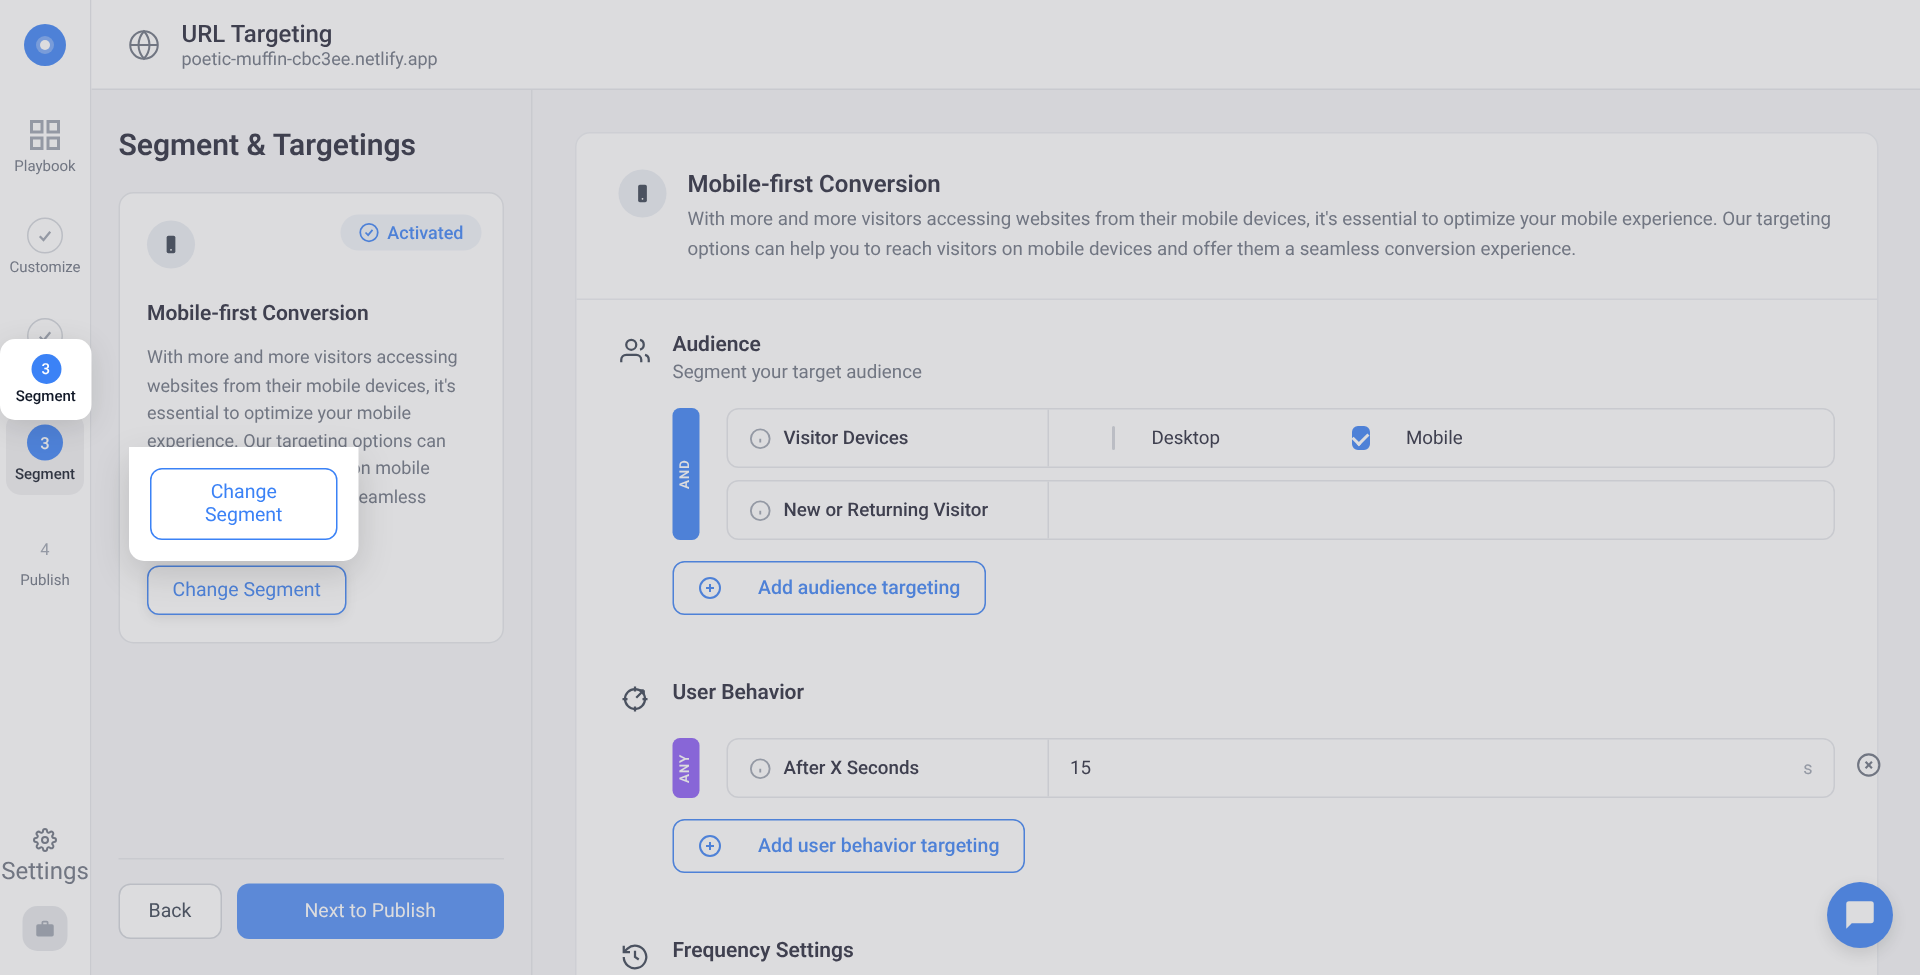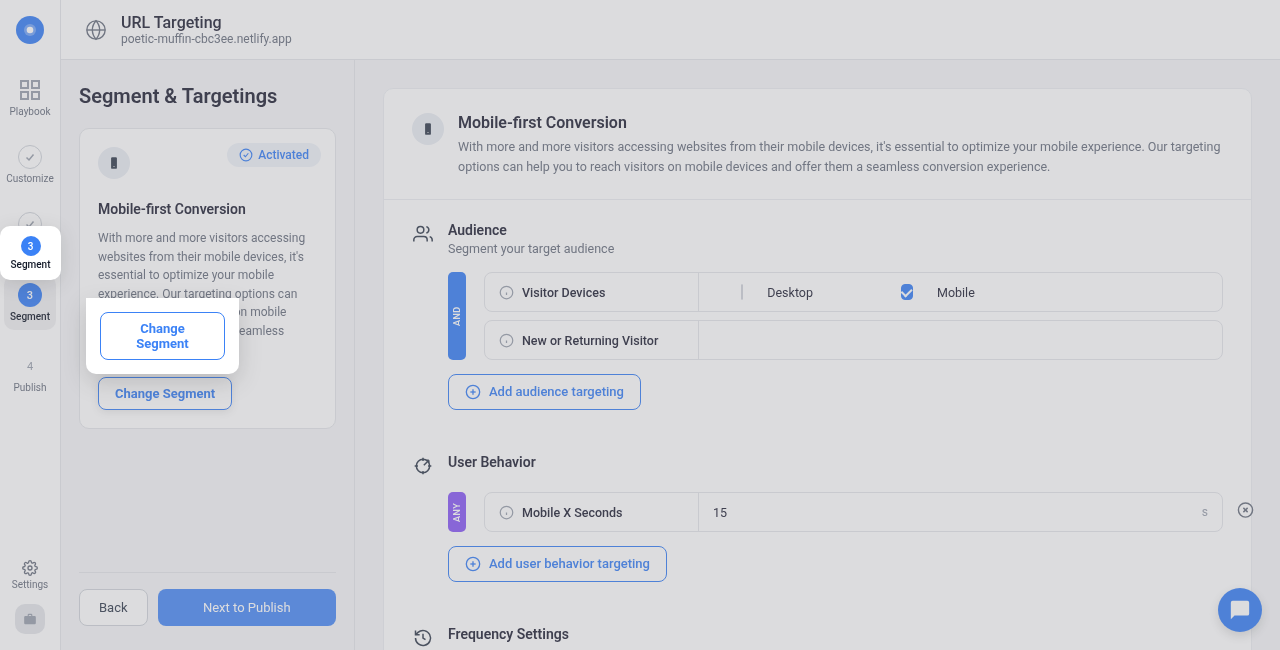--- a/index.html
+++ b/index.html
@@ -11,41 +11,41 @@
   .sidebar-steps { margin-top: 30px; display: flex; flex-direction: column; align-items: center; gap: 20px; width: 100%; }
   .step { display: flex; flex-direction: column; align-items: center; gap: 4px; cursor: pointer; width: 100%; padding: 4px 0; }
   .step.active { background: #f0f0f2; border-radius: 10px; margin: 0 4px; width: calc(100% - 8px); padding: 8px 0; position: relative; }
   .step-icon { width: 24px; height: 24px; border-radius: 50%; display: flex; align-items: center; justify-content: center; font-size: 11px; color: #6b7280; }
   .step-icon.number { background: #3b82f6; color: #fff; font-weight: 500; }
   .step-icon.check { border: 1.5px solid #d1d5db; }
   .step-icon.check svg { width: 12px; height: 12px; stroke: #9ca3af; }
   .step-label { font-size: 10px; color: #6b7280; }
   .step.active .step-label { color: #111827; font-weight: 500; }
   .sidebar-bottom { margin-top: auto; margin-bottom: 16px; display: flex; flex-direction: column; align-items: center; gap: 14px; }
-  .sidebar-settings { display: flex; flex-direction: column; align-items: center; gap: 3px; font-size: 10px; color: #6b7280; cursor: pointer; }
+  .sidebar-settings { display: flex; flex-direction: column; align-items: center; gap: 3px; font-size: 16px; color: #6b7280; cursor: pointer; }
   .sidebar-settings svg { width: 16px; height: 16px; stroke: #6b7280; }
   .sidebar-widget { width: 30px; height: 30px; background: #e5e7eb; border-radius: 10px; display: flex; align-items: center; justify-content: center; }
   .sidebar-widget svg { width: 14px; height: 14px; fill: #9ca3af; }
 
   .header { position: absolute; left: 61px; top: 0; right: 0; height: 60px; background: #fff; border-bottom: 1px solid #e5e7eb; display: flex; align-items: center; padding: 0 24px; gap: 14px; }
   .header-globe { width: 22px; height: 22px; color: #6b7280; }
   .header-text { display: flex; flex-direction: column; }
   .header-title { font-size: 16px; font-weight: 500; color: #26273a; }
   .header-sub { font-size: 12px; color: #6b7280; text-align: right; }
 
   .left-panel { position: absolute; left: 61px; top: 60px; width: 294px; bottom: 0; background: #f5f6f8; border-right: 1px solid #e5e7eb; padding: 24px 18px; display: flex; flex-direction: column; }
   .panel-title { font-size: 20px; font-weight: 600; color: #26273a; margin-bottom: 20px; }
   .segment-card { background: #fff; border: 1px solid #e5e7eb; border-radius: 10px; padding: 18px; position: relative; }
   .activated-pill { position: absolute; top: 14px; right: 14px; background: #eff3f9; color: #3b82f6; padding: 5px 12px; border-radius: 16px; font-size: 12px; font-weight: 500; display: flex; align-items: center; gap: 5px; }
   .activated-pill svg { width: 14px; height: 14px; }
   .seg-icon { width: 32px; height: 32px; border-radius: 50%; background: #e9edf3; display: flex; align-items: center; justify-content: center; margin-bottom: 22px; }
   .seg-icon svg { width: 14px; height: 14px; fill: #374151; }
   .seg-title { font-size: 14px; font-weight: 600; color: #26273a; margin-bottom: 12px; }
   .seg-desc { font-size: 12px; color: #6b7280; line-height: 1.55; margin-bottom: 18px; }
-  .change-btn { border: 1px solid #3b82f6; color: #3b82f6; background: #fff; padding: 8px 16px; border-radius: 8px; font-size: 13px; font-weight: 700; cursor: pointer; box-shadow: 0 2px 8px rgba(0,0,0,0.1); }
+  .change-btn { border: 1px solid #3b82f6; color: #3b82f6; background: #fff; padding: 8px 16px; border-radius: 8px; font-size: 13px; font-weight: 400; cursor: pointer; box-shadow: 0 2px 8px rgba(0,0,0,0.1); }
 
   .panel-divider { height: 1px; background: #e5e7eb; margin-top: auto; margin-bottom: 16px; }
   .footer-btns { display: flex; gap: 10px; }
   .btn-back { flex: 0 0 auto; padding: 10px 19px; border: 1px solid #d1d5db; background: #fff; color: #374151; border-radius: 8px; font-size: 13px; cursor: pointer; }
   .btn-next { flex: 1; padding: 10px 19px; background: #4e8df6; color: #fff; border: none; border-radius: 8px; font-size: 13px; cursor: pointer; }
 
   .main { position: absolute; left: 355px; top: 60px; right: 0; bottom: 0; overflow-y: auto; padding: 28px; }
   .main-card { background: #fff; border: 1px solid #eceef2; border-radius: 10px; padding: 24px 28px; }
   .main-header { display: flex; gap: 14px; align-items: flex-start; }
   .main-header-icon { width: 32px; height: 32px; border-radius: 50%; background: #e9edf3; display: flex; align-items: center; justify-content: center; flex-shrink: 0; }
@@ -70,21 +70,21 @@
   .rule-opts { flex: 1; display: flex; align-items: center; padding: 0 14px; gap: 60px; height: 100%; }
   .chk { display: flex; align-items: center; gap: 24px; font-size: 12.5px; color: #26273a; width:100px;padding-left:28px; }
   .chk-box { width: 16px; height: 16px; border: 1.5px solid #d1d5db; border-radius: 4px; display: flex; align-items: center; justify-content: center; }
   .chk-box.checked { background: #3b82f6; border-color: #3b82f6; }
   .chk-box.checked::after { content: ""; width: 8px; height: 5px; border-left: 2px solid #fff; border-bottom: 2px solid #fff; transform: rotate(-45deg) translate(0.5px,-1px); }
   .rule-input { flex: 1; height: 100%; display: flex; align-items: center; padding: 0 14px; font-size: 12.5px; color: #26273a; position: relative; }
   .rule-input .suffix { position: absolute; right: 14px; color: #9ca3af; font-size: 12px; }
   .rule-remove { position: absolute; right: -32px; top: 50%; transform: translateY(-50%); color: #6b7280; cursor: pointer;}
   .rule-remove svg { width: 17px; height: 17px; }
 
-  .add-btn { display: inline-flex; align-items: flex-start; gap: 8px; border: 1px solid #3b82f6; color: #3b82f6; background: transparent; padding: 9px 16px; border-radius: 8px; font-size: 13px; font-weight: 500; cursor: pointer; margin-left: 36px; }
+  .add-btn { display: inline-flex; align-items: center; gap: 24px; border: 1px solid #3b82f6; color: #3b82f6; background: transparent; padding: 9px 16px; border-radius: 8px; font-size: 13px; font-weight: 500; cursor: pointer; margin-left: 36px; }
   .add-btn svg { width: 16px; height: 16px; stroke: #3b82f6; }
 
   .section-gap { height: 44px; }
 
   .chat-fab { position: absolute; right: 18px; bottom: 18px; width: 44px; height: 44px; border-radius: 50%; background: #3b82f6; display:flex; align-items:center; justify-content:center; box-shadow: 0 4px 12px rgba(0,0,0,0.15); cursor:pointer;}
   .chat-fab svg { width: 22px; height: 22px; fill: #fff; }
 
   .overlay { position: absolute; inset: 0; background: rgba(128,128,138,0.28); pointer-events: none; }
   .highlight-step { position: absolute; left: 0; top: 226px; width: 61px; height: 54px; background: #fff; border-radius: 10px; box-shadow: 0 4px 20px rgba(0,0,0,0.12); display:flex; flex-direction:column; align-items:center; justify-content:center; gap:3px;}
   .highlight-step .step-icon.number { width:20px; height:20px; font-size:10px;}
@@ -285,21 +285,21 @@
     <div class="rules-row">
       <div class="logic-pill any">ANY</div>
       <div class="rules-stack">
         <div class="rule">
           <div class="rule-label">
             <svg viewBox="0 0 24 24" fill="none" stroke-width="2">
                 <circle cx="12" cy="12" r="10"></circle>
                 <line x1="12" y1="16" x2="12" y2="12"></line>
                 <line x1="12" y1="8" x2="12" y2="8"></line>
               </svg>
-            <span>Mobile X Seconds</span>
+            <span>After X Seconds</span>
           </div>
           <div class="rule-input">
             <span>15</span>
             <span class="suffix">s</span>
           </div>
           <div class="rule-remove">
             <svg viewBox="0 0 24 24" fill="none" stroke="currentColor" stroke-width="2">
                 <circle cx="12" cy="12" r="10"></circle>
                 <line x1="9" y1="9" x2="15" y2="15"></line>
                 <line x1="15" y1="9" x2="9" y2="15"></line>

